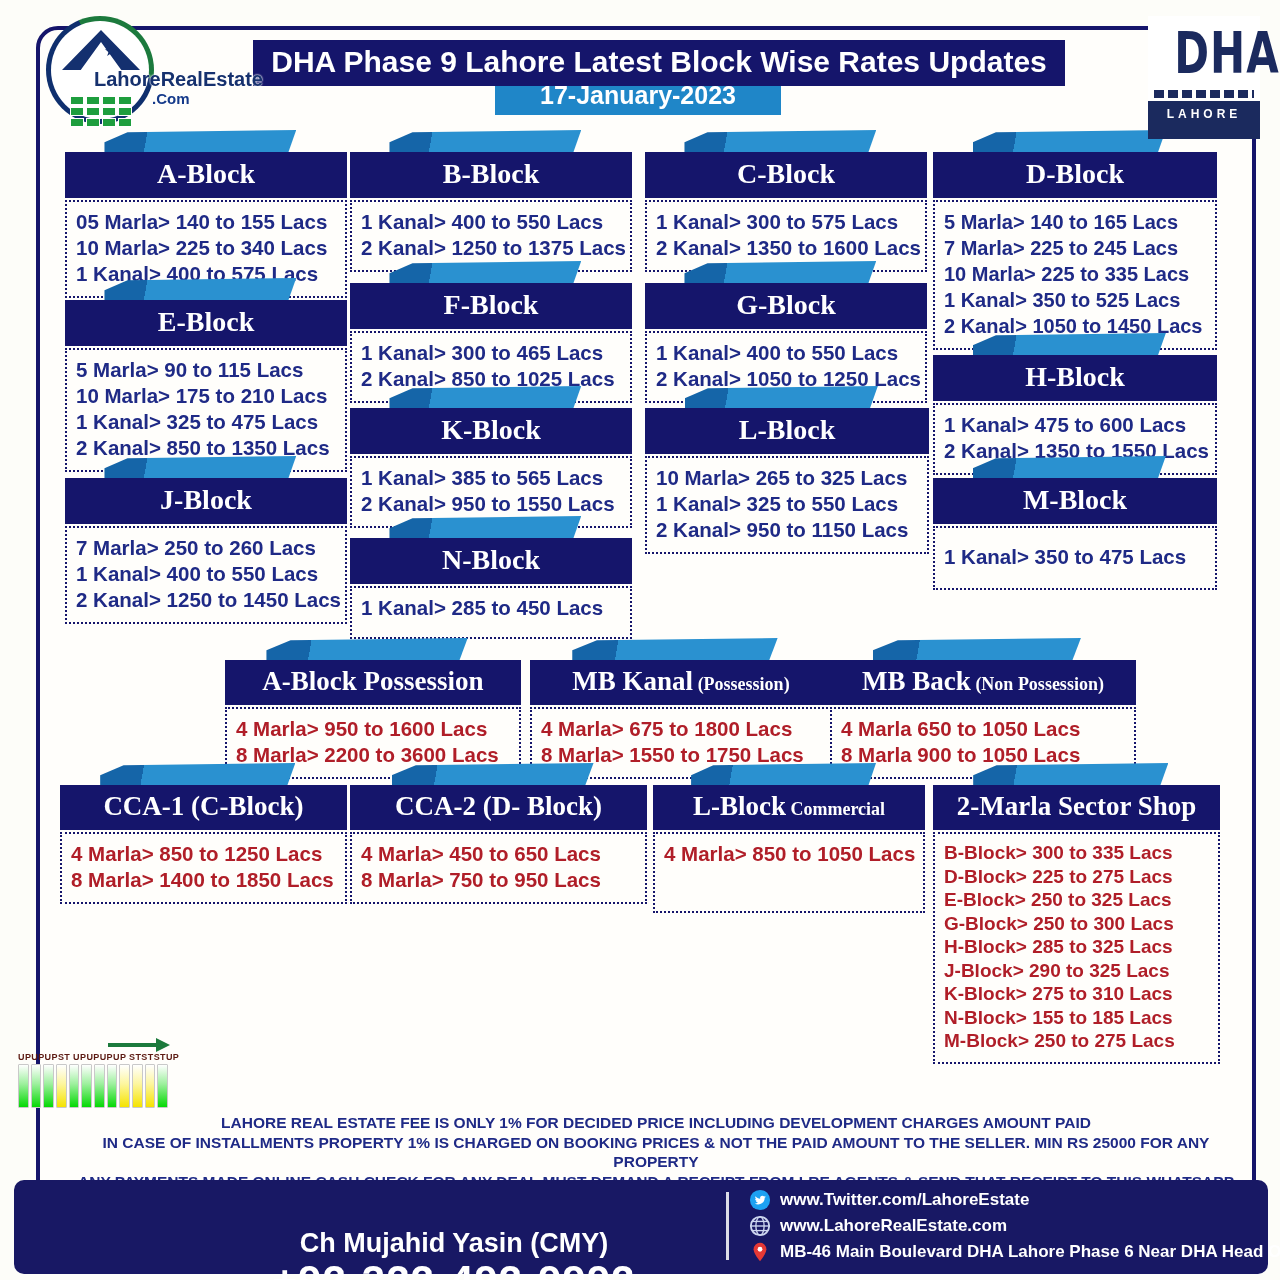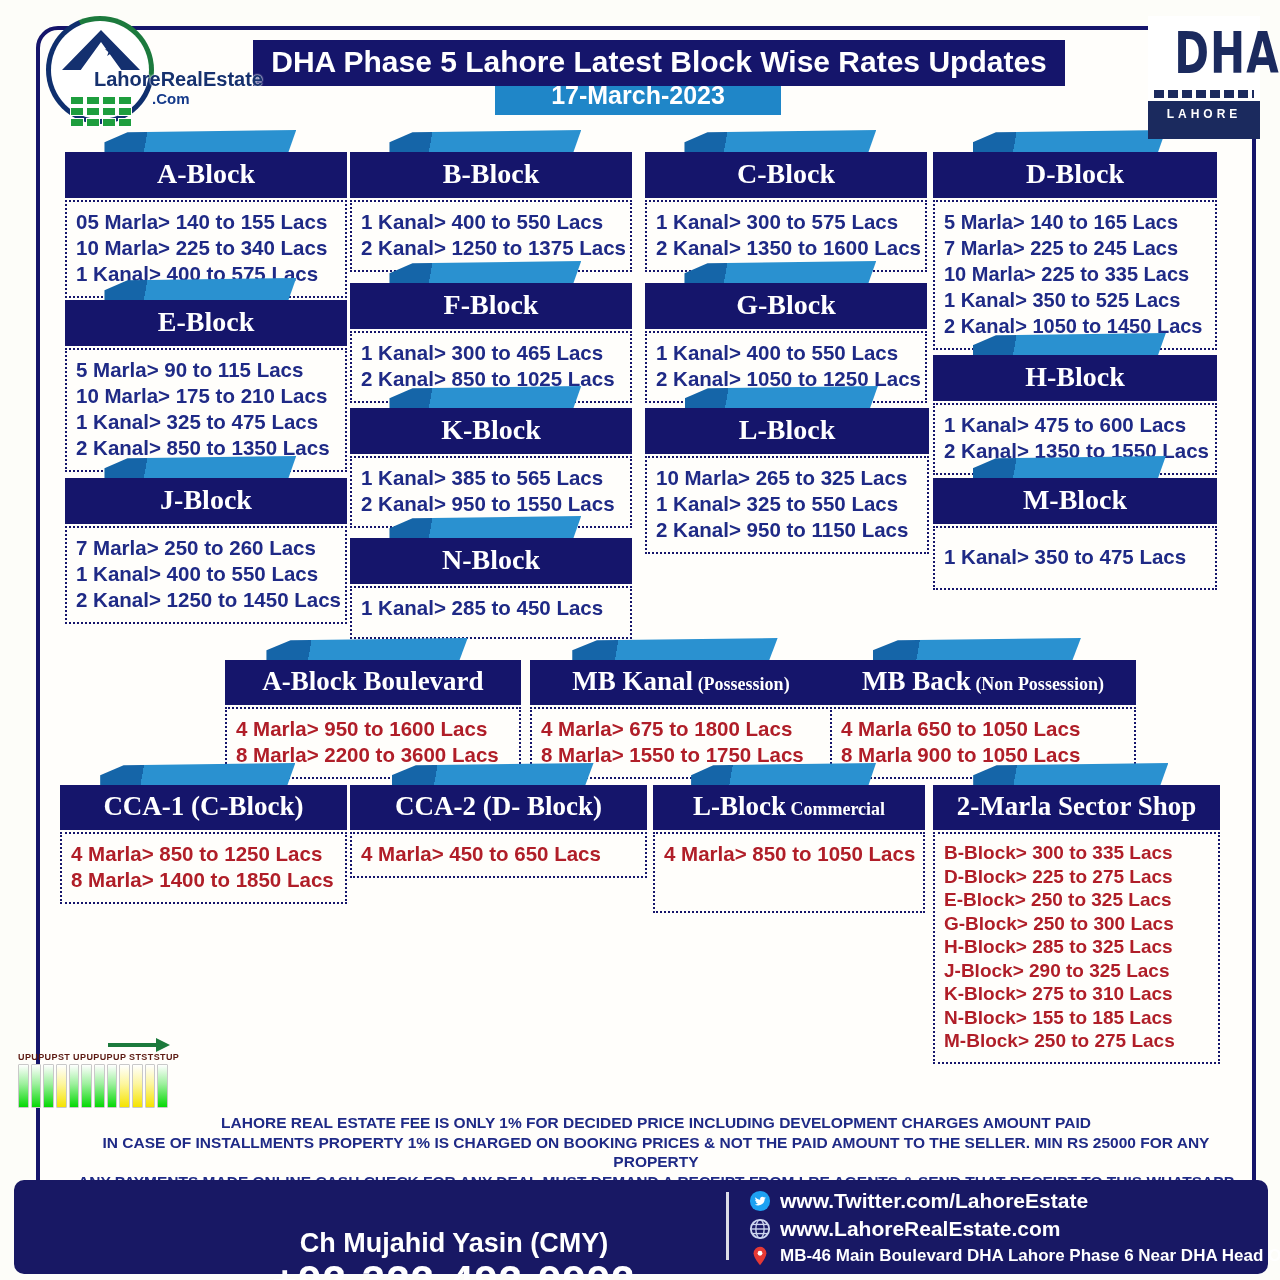--- a/index.html
+++ b/index.html
@@ -138,21 +138,21 @@
   .footer{
     position:absolute;left:14px;top:1180px;width:1254px;height:94px;z-index:5;
     background:#181864;border-radius:10px;color:#fff;
   }
   .agent{position:absolute;left:170px;top:4px;width:540px;text-align:center;}
   .agent .name{font-size:27px;font-weight:bold;margin-top:44px;}
   .agent .phone{font-size:42px;font-weight:bold;letter-spacing:1px;margin-top:-2px;}
   .v-divider{position:absolute;left:712px;top:12px;width:3px;height:68px;background:rgba(255,255,255,.85);}
   .social{position:absolute;left:735px;top:9px;}
   .social .row{display:flex;align-items:center;gap:9px;margin-bottom:4px;}
-  .social .row .txt{font-size:21px;font-weight:bold;white-space:nowrap;}
+  .social .row .txt{font-size:17px;font-weight:bold;white-space:nowrap;}
   .social .row.addr .txt{font-size:17px;}
   .icon{width:22px;height:22px;flex:0 0 22px;}
 </style>
 </head>
 <body>
 
 <div class="frame"></div>
 
 <div class="lre lre-header">
   <div class="ring"></div>
@@ -170,22 +170,22 @@
       <span></span>
     <span></span>
       <span></span>
       <span></span>
       <span></span>
       <span></span>
       <span></span>
   </div>
 </div>
 
-<div class="title-bar">DHA Phase 5 Lahore Latest Block Wise Rates Updates</div>
-<div class="date-bar">17-March-2023</div>
+<div class="title-bar">DHA Phase 9 Lahore Latest Block Wise Rates Updates</div>
+<div class="date-bar">17-January-2023</div>
 
 <div class="dha-logo">
   <div class="dha-top">
       <span>DHA</span>
     </div>
   <div class="dha-bldg"></div>
   <div class="dha-bottom">LAHORE</div>
 </div>
 
 <div class="card pos-a">
@@ -293,21 +293,21 @@
   </div>
 <div class="card pos-n">
     <div class="ribbon"></div>
     <div class="hdr"><span>N-Block</span></div>
     <div class="body">
       <p>1 Kanal&gt; 285 to 450 Lacs</p>
     </div>
   </div>
 <div class="card pos-acom red">
     <div class="ribbon"></div>
-    <div class="hdr"><span>A-Block Boulevard</span></div>
+    <div class="hdr"><span>A-Block Possession</span></div>
     <div class="body">
       <p>4 Marla&gt; 950 to 1600 Lacs</p>
       <p>8 Marla&gt; 2200 to 3600 Lacs</p>
     </div>
   </div>
 <div class="card pos-mbmain red">
     <div class="ribbon"></div>
     <div class="hdr"><span>MB Kanal</span><span class="hdr-suffix"> (Possession)</span></div>
     <div class="body">
       <p>4 Marla&gt; 675 to 1800 Lacs</p>
@@ -328,20 +328,21 @@
     <div class="body">
       <p>4 Marla&gt; 850 to 1250 Lacs</p>
       <p>8 Marla&gt; 1400 to 1850 Lacs</p>
     </div>
   </div>
 <div class="card pos-cca2 red">
     <div class="ribbon"></div>
     <div class="hdr"><span>CCA-2 (D- Block)</span></div>
     <div class="body">
       <p>4 Marla&gt; 450 to 650 Lacs</p>
+      <p>8 Marla&gt; 750 to 950 Lacs</p>
     </div>
   </div>
 <div class="card pos-lcom red">
     <div class="ribbon"></div>
     <div class="hdr"><span>L-Block</span><span class="hdr-suffix"> Commercial</span></div>
     <div class="body">
       <p>4 Marla&gt; 850 to 1050 Lacs</p>
     </div>
   </div>
 <div class="card pos-shop red">

